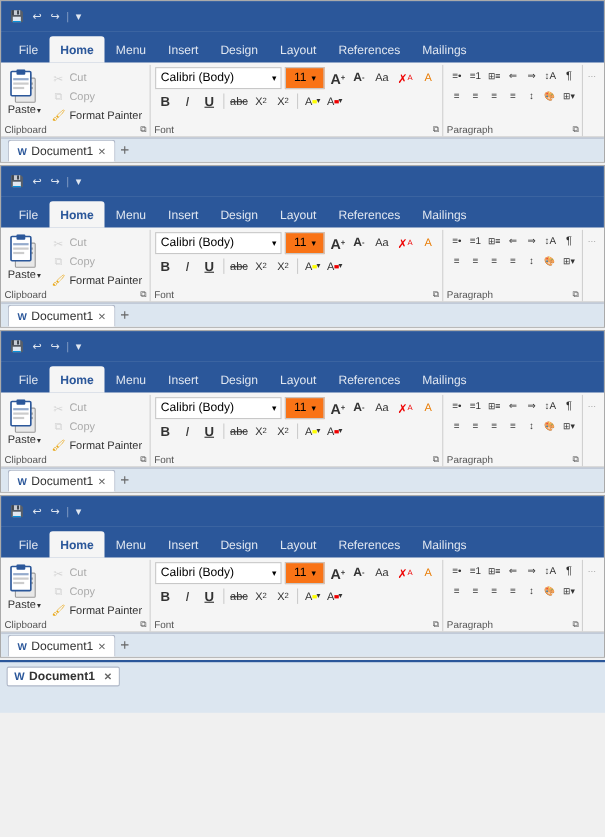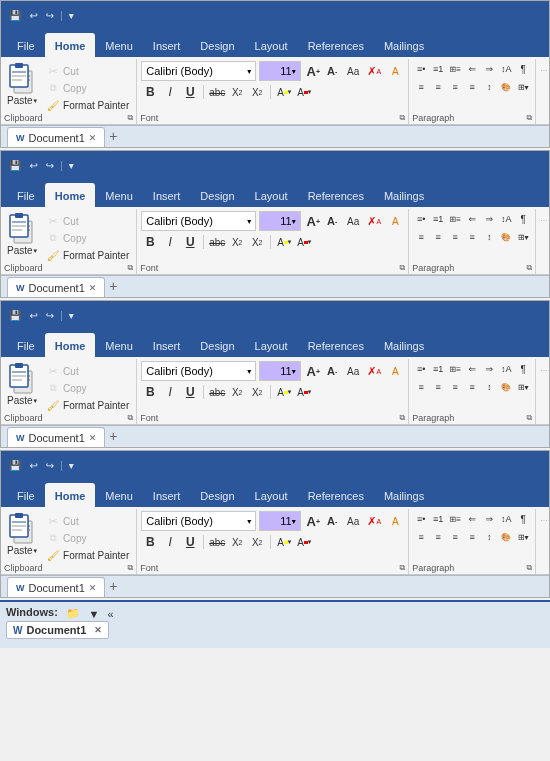--- a/index.html
+++ b/index.html
@@ -144,22 +144,22 @@
       font-size: 11px;
       width: 115px;
       height: 20px;
       display: flex;
       align-items: center;
       justify-content: space-between;
       cursor: pointer;
     }
     .size-selector {
       border: 1px solid #c8c8c8;
-      background: #c4b5fd;
-      padding: 1px 20px;
+      background: #f97316;
+      padding: 1px 7px;
       font-size: 11px;
       width: 36px;
       height: 20px;
       display: flex;
       align-items: center;
       justify-content: space-between;
       cursor: pointer;
     }
     .font-size-btns {
       display: flex;
@@ -870,28 +870,20 @@
       <div class="doc-tab-bar">
     <div class="doc-tab">
       <span class="doc-tab-word-icon">W</span>
       <span style="font-size:11px;">Document1</span>
       <span class="doc-tab-close">✕</span>
     </div>
     <button class="new-tab-btn">+</button>
   </div>
     </div>
     <div class="windows-bar">
-  <div style="display:flex;align-items:center;gap:6px;">
-    <span class="windows-label">Windows:</span>
-    <div class="windows-nav-btns">
-      <span class="win-nav-btn">📁</span>
-      <span class="win-nav-btn">▼</span>
-      <span class="win-nav-btn">«</span>
-    </div>
-  </div>
   <div class="windows-items">
     <div class="windows-item">
       <span style="font-size:10px;color:#2b579a;font-weight:bold;">W</span>
       <span>Document1</span>
       <span class="windows-item-close">✕</span>
     </div>
   </div>
 </div>
   </div>
 

